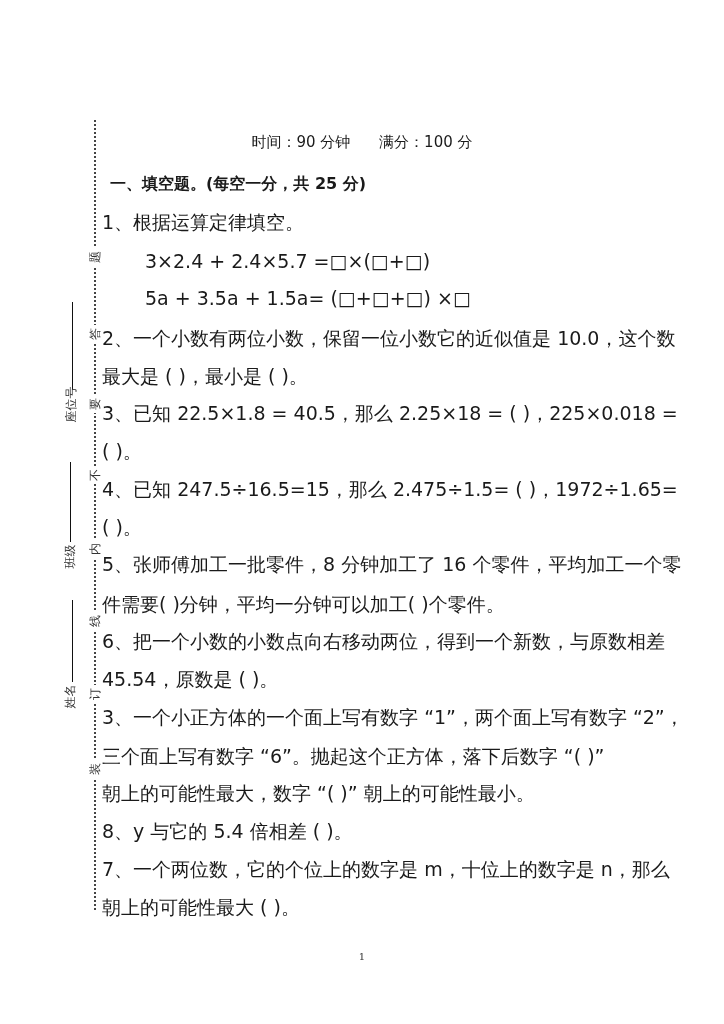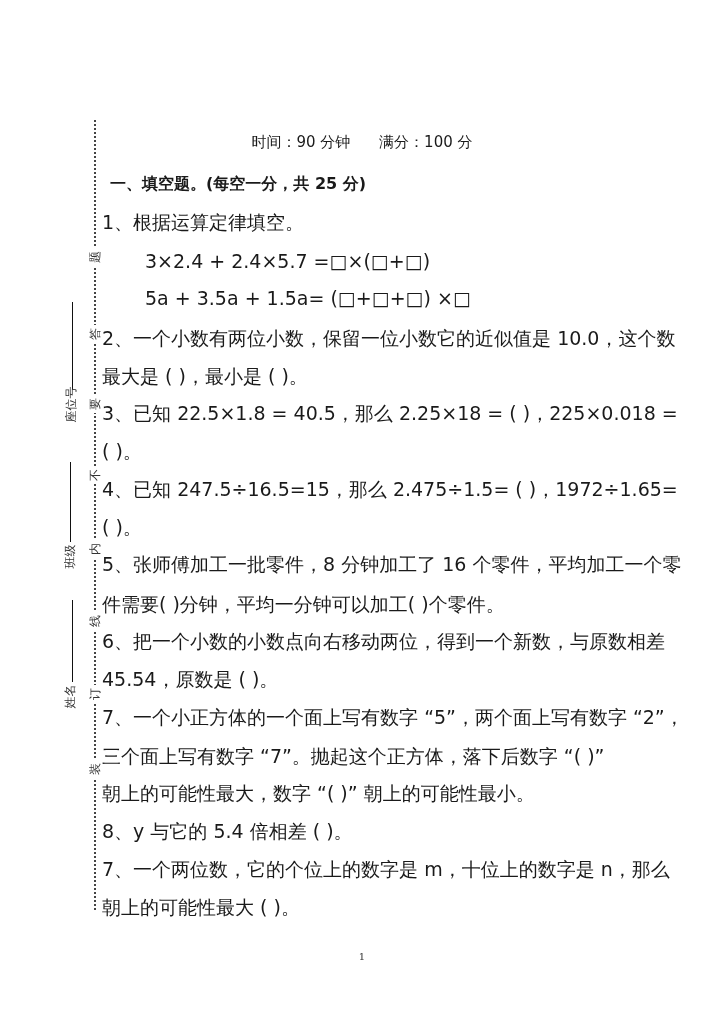--- a/index.html
+++ b/index.html
@@ -57,20 +57,20 @@
 <div class="line" style="top:326px">2、一个小数有两位小数，保留一位小数它的近似值是 10.0，这个数</div>
 <div class="line" style="top:364px">最大是  (          )，最小是  (          )。</div>
 <div class="line" style="top:401px">3、已知 22.5×1.8 = 40.5，那么 2.25×18 =  (        )，225×0.018 =</div>
 <div class="line" style="top:439px"> (        )。</div>
 <div class="line" style="top:477px">4、已知 247.5÷16.5=15，那么 2.475÷1.5= (        )，1972÷1.65=</div>
 <div class="line" style="top:515px"> (          )。</div>
 <div class="line" style="top:552px">5、张师傅加工一批零件，8 分钟加工了 16 个零件，平均加工一个零</div>
 <div class="line" style="top:592px">件需要(           )分钟，平均一分钟可以加工(           )个零件。</div>
 <div class="line" style="top:629px">6、把一个小数的小数点向右移动两位，得到一个新数，与原数相差</div>
 <div class="line" style="top:667px">45.54，原数是  (           )。</div>
-<div class="line" style="top:705px">7、一个小正方体的一个面上写有数字 “5”，两个面上写有数字 “2”，</div>
-<div class="line" style="top:744px">三个面上写有数字 “7”。抛起这个正方体，落下后数字 “(           )”</div>
+<div class="line" style="top:705px">3、一个小正方体的一个面上写有数字 “1”，两个面上写有数字 “2”，</div>
+<div class="line" style="top:744px">三个面上写有数字 “6”。抛起这个正方体，落下后数字 “(           )”</div>
 <div class="line" style="top:781px">朝上的可能性最大，数字 “(           )” 朝上的可能性最小。</div>
 <div class="line" style="top:819px">8、y 与它的 5.4 倍相差  (           )。</div>
 <div class="line" style="top:857px">7、一个两位数，它的个位上的数字是 m，十位上的数字是 n，那么</div>
 <div class="line" style="top:895px">朝上的可能性最大  (           )。</div>
 
 <div class="page-num">1</div>
 
 </body></html>

